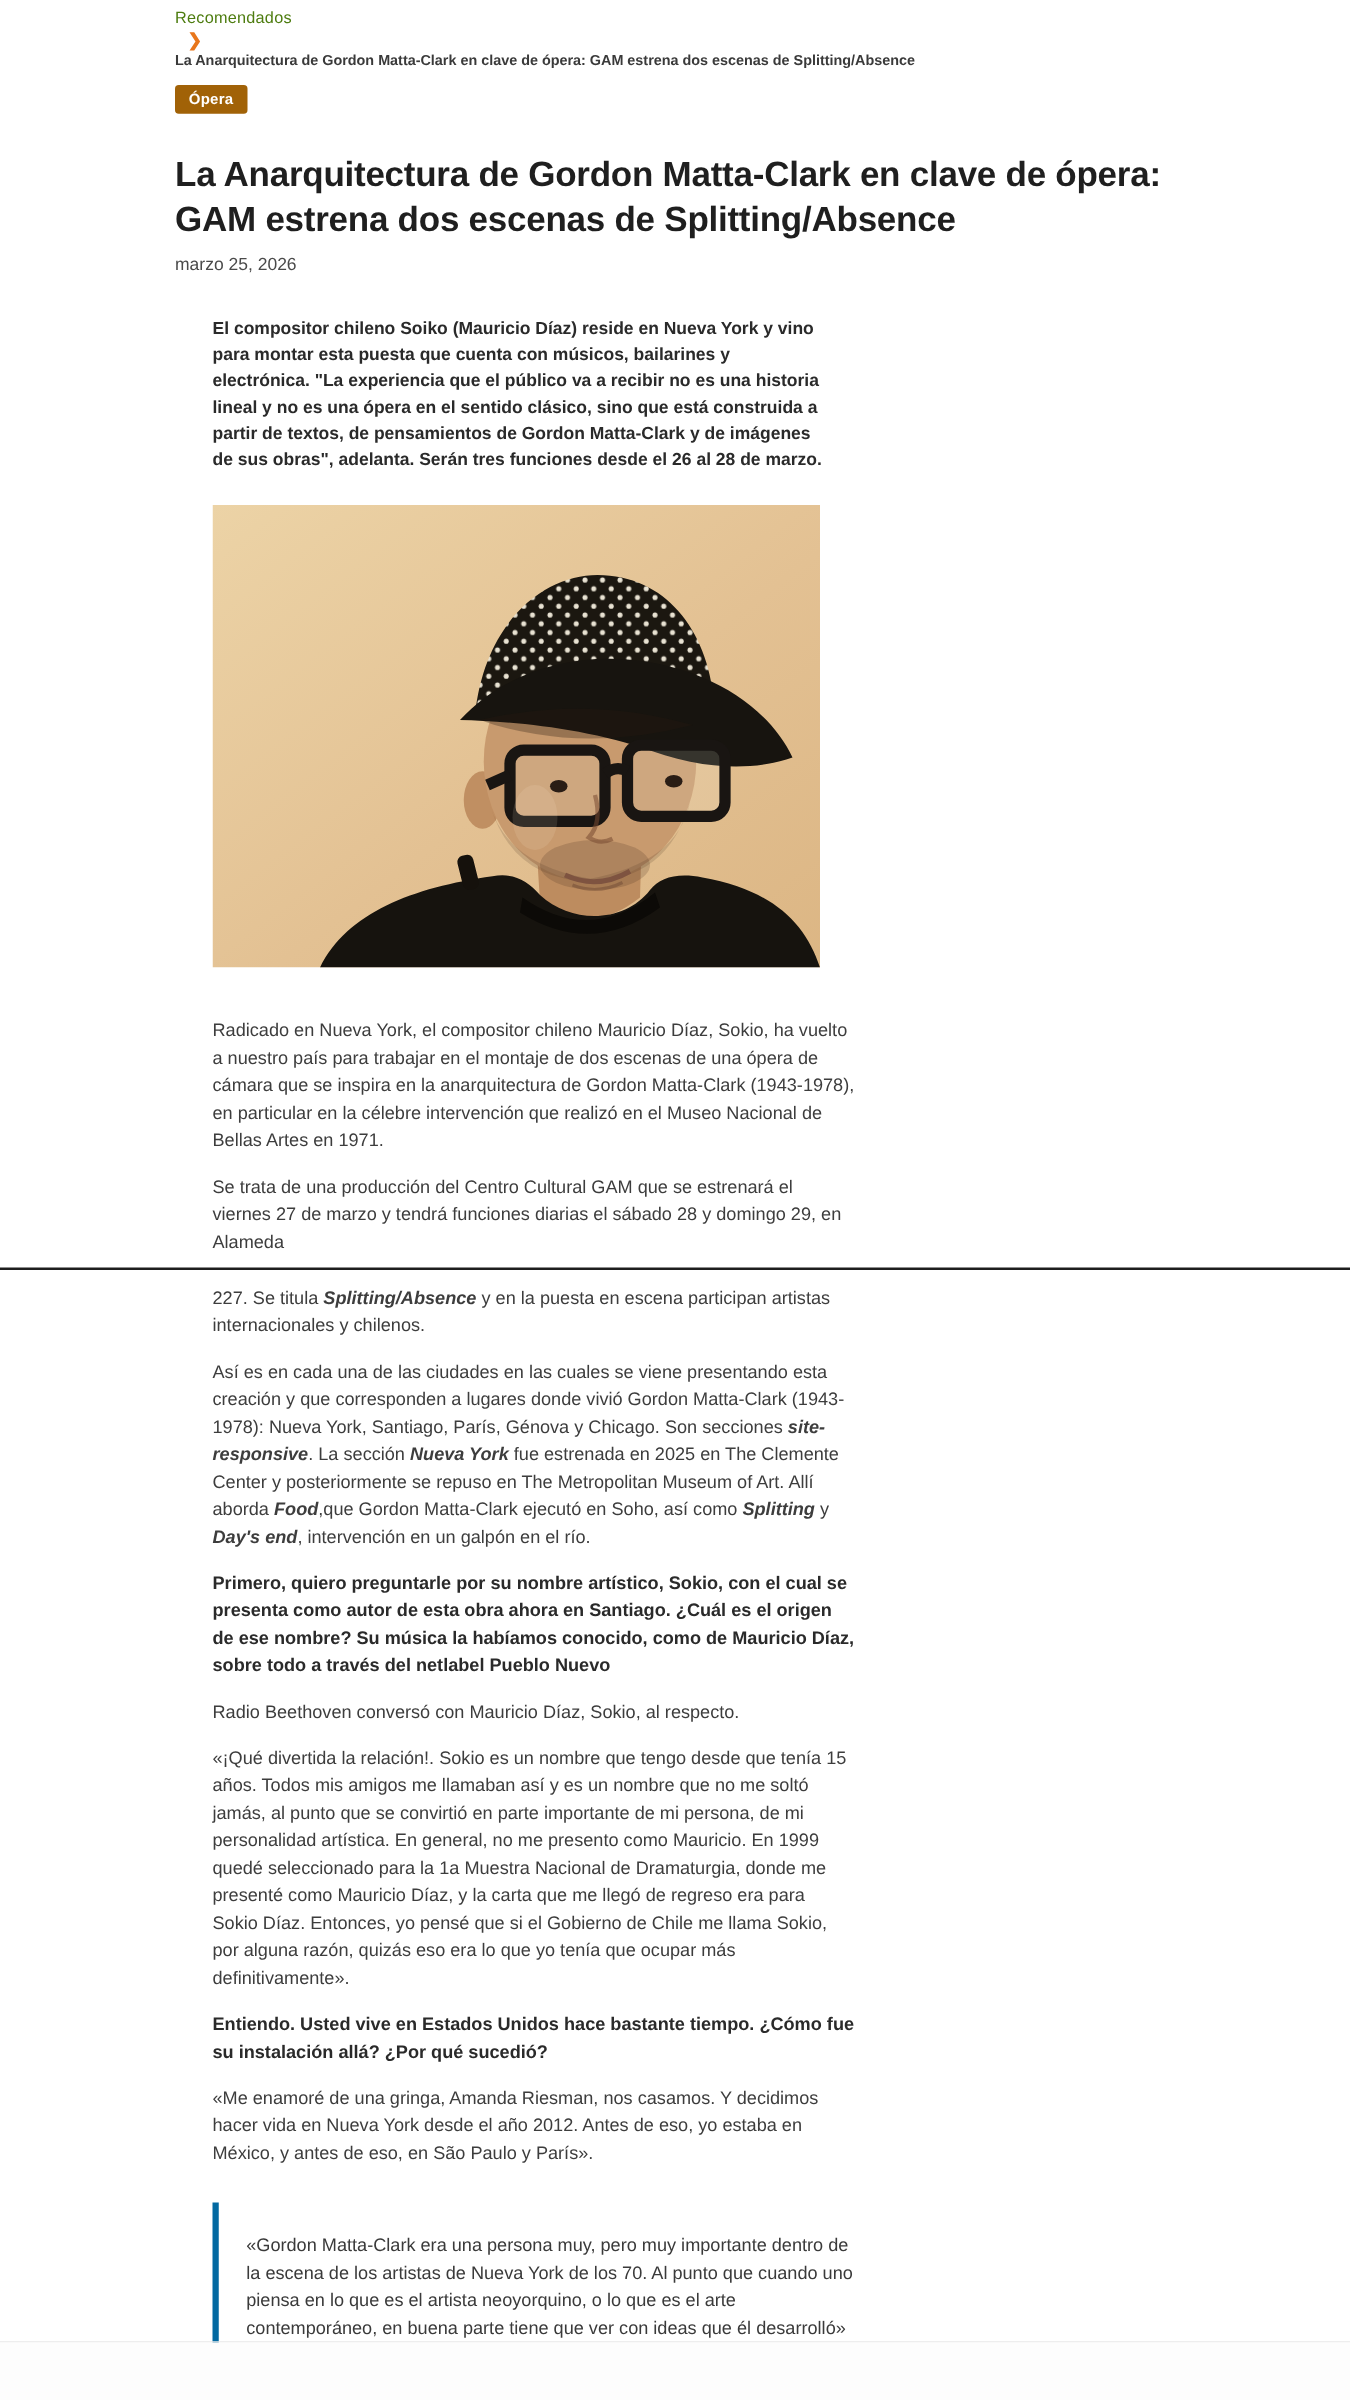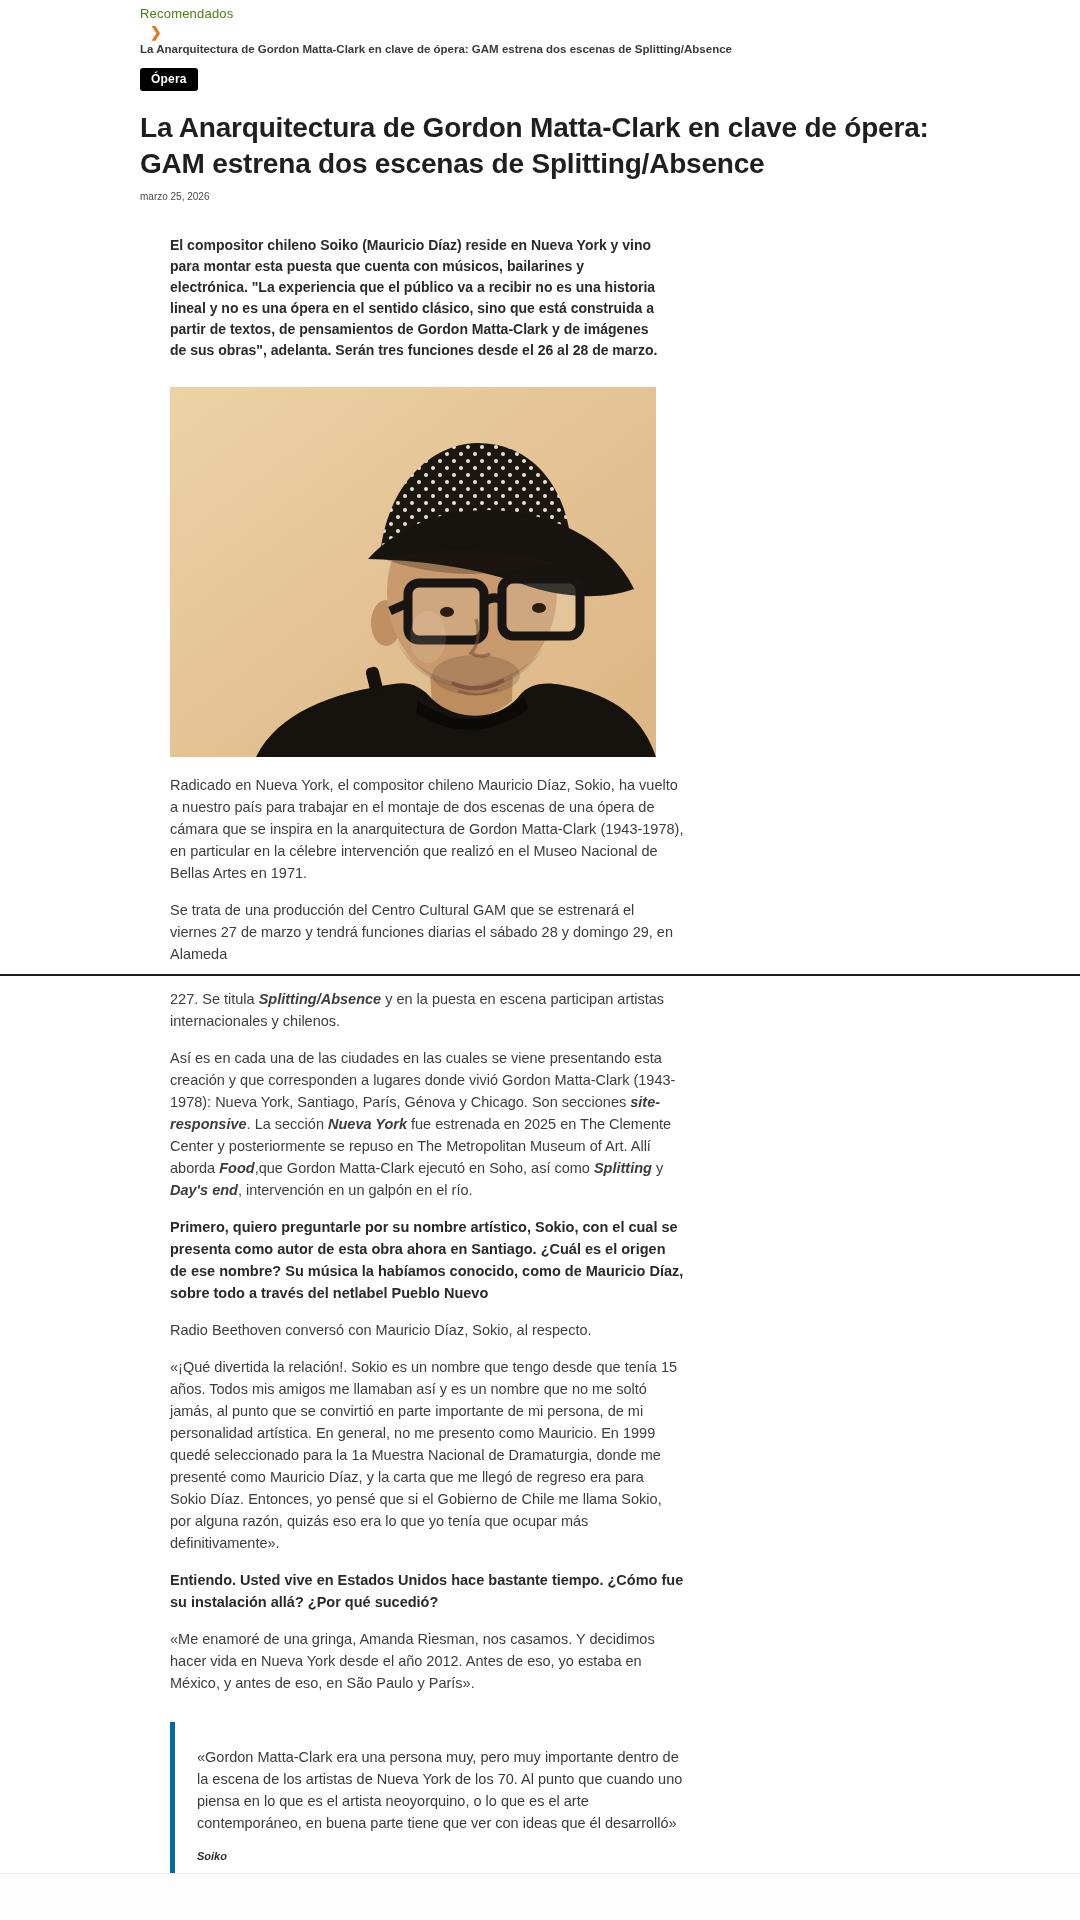--- a/index.html
+++ b/index.html
@@ -10,41 +10,41 @@
     font-family:"Liberation Sans", sans-serif;
     color:#3d3d3d;
   }
   .canvas { position:absolute; inset:0; }
 
   
   .eyebrow { margin:6px 0 0 140px; font-size:13px; color:#4d7c0f; letter-spacing:.2px; }
   .crumb-chevron { margin:3px 0 0 150px; color:#e8761b; font-size:14px; font-weight:700; line-height:16px; }
   .breadcrumb { margin:3px 0 0 140px; width:780px; font-size:11.5px; font-weight:700; color:#3a3a3a; }
   .badge {
-    display:inline-block; margin:13px 0 4px 140px; padding:4px 11px 5px;
-    background:#000000; border-radius:3px;
+    display:inline-block; margin:13px 0 16px 140px; padding:4px 11px 5px;
+    background:#a16207; border-radius:3px;
     color:#ffffff; font-size:12px; font-weight:700; letter-spacing:.2px;
   }
   h1.title {
     margin:15px 0 0 140px; width:810px;
     font-size:28px; line-height:36px; font-weight:700; color:#1f1f1f;
     letter-spacing:-.2px;
   }
-  .date { margin:9px 4px 0 140px; font-size:10px; color:#4a4a4a; }
+  .date { margin:9px 4px 0 140px; font-size:14px; color:#4a4a4a; }
 
   
   .lead {
     margin:33px 0 0 170px; width:492px;
     font-size:14px; line-height:21px; font-weight:700; color:#2a2a2a;
   }
   figure.photo { margin:26px 0 0 170px; width:486px; height:370px; padding:0; }
   figure.photo svg { display:block; width:486px; height:370px; }
 
   p.body { margin:15px 0 0 170px; width:514px; font-size:14.5px; line-height:22px; color:#3d3d3d; }
-  p.body.first { margin-top:17px; }
+  p.body.first { margin-top:40px; }
   p.body.q { font-weight:700; color:#2a2a2a; }
   .wk { font-style:italic; font-weight:700; }
 
   .page-divider { margin-top:9px; width:1080px; height:2px; background:#1e1e1e; border:0; }
   .bottom-divider { position:absolute; left:0; top:1873px; width:1080px; height:1px; background:#e9e9e9; }
   .below-fold { position:absolute; left:0; top:1874px; width:1080px; height:46px; background:#fdfdfd; }
 
   blockquote.pull {
     margin:28px 0 0 170px; width:514px;
     border-left:5px solid #0369a1;

